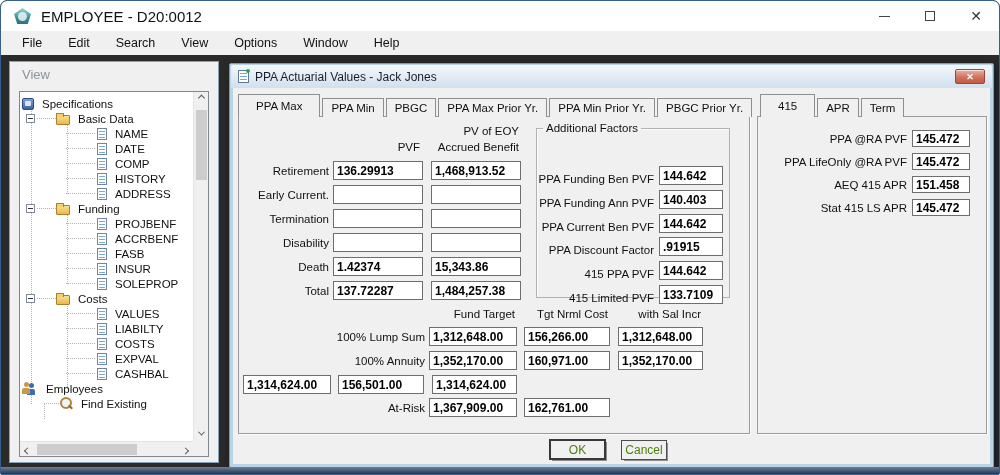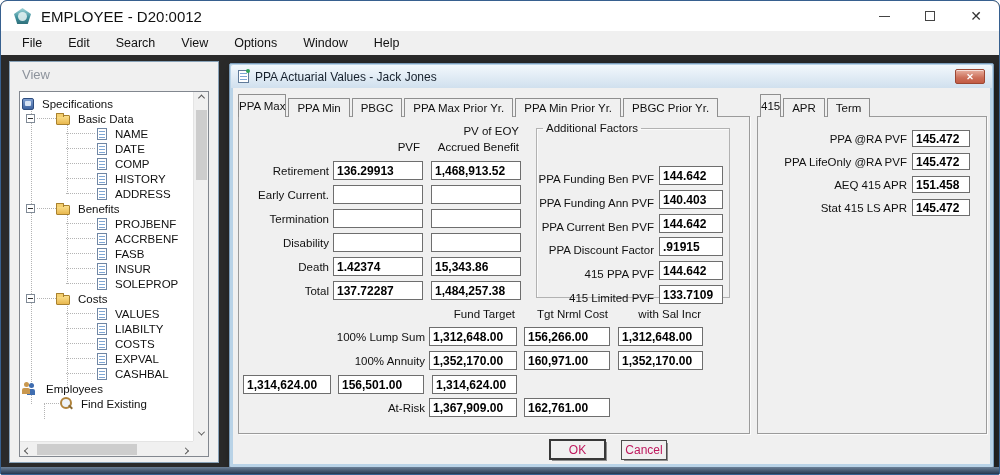--- a/index.html
+++ b/index.html
@@ -92,21 +92,21 @@
   .dlg-title{margin-left:6px;font-size:12px;color:#16202c;}
   .dlg-close{position:absolute;right:7px;top:4px;width:30px;height:15px;color:#fff;font-size:9px;
           font-weight:bold;display:flex;align-items:center;justify-content:center;
           background:linear-gradient(#e8b1a1,#cc6f59 60%,#c25b44);border:1px solid #9c4733;
           border-radius:2px;box-shadow:inset 0 1px 0 rgba(255,255,255,.6);}
   .tabstrip{position:absolute;top:30px;height:23px;display:flex;align-items:flex-end;}
   .tabs-left{left:8px;} .tabs-right{left:530px;}
   .tab{height:19px;padding:0 8px;display:flex;align-items:center;background:#f0f0f0;
        border:1px solid #8e8e8e;border-bottom:none;border-radius:1px 1px 0 0;font-size:11.5px;
        margin-right:2px;position:relative;z-index:1;}
-  .tab.active{height:23px;padding:0 0;z-index:3;}
+  .tab.active{height:23px;padding:0 17px;z-index:3;}
   .pane{position:absolute;top:52px;height:318px;background:#f0f0f0;border:1px solid #9b9b9b;
         box-shadow:1px 1px 0 rgba(255,255,255,.8);}
   .pane-left{left:8px;width:512px;}
   .pane-right{left:527px;width:230px;}
   .hdr{position:absolute;font-size:11.5px;text-align:right;}
   .pvf-h1{left:192px;width:88px;top:8px;}
   .pvf-h2a{left:94px;width:87px;top:24px;}
   .pvf-h2b{left:192px;width:88px;top:24px;}
   .pvf-row,.cost-row{position:absolute;left:4px;display:flex;align-items:center;}
   .flabel{font-size:11.5px;text-align:right;margin-right:4px;flex:none;}
@@ -121,21 +121,21 @@
          margin:0;padding:0;box-shadow:inset 1px 1px 0 rgba(255,255,255,.7);}
   .group legend{font-size:11.5px;margin-left:6px;padding:0 3px;}
   .af-row{position:absolute;left:6px;right:6px;display:flex;align-items:flex-end;justify-content:flex-end;}
   .af-row .flabel{margin-right:5px;}
   .ct-h0{left:190px;width:86px;top:191px;}
   .ct-h1{left:285px;width:84px;top:191px;}
   .ct-h2{left:379px;width:83px;top:191px;}
   .rp-row{position:absolute;left:0;width:100%;display:flex;align-items:center;justify-content:flex-end;
           padding-right:16px;}
   .rp-row .flabel{margin-right:5px;}
-  .btn{position:absolute;font-size:12px;font-family:inherit;background:#f0f0f0;color:#be185d;
+  .btn{position:absolute;font-size:12px;font-family:inherit;background:#f0f0f0;color:#4d7c0f;
        display:flex;align-items:center;justify-content:center;padding:0;}
   .btn.ok{left:319px;top:375px;width:57px;height:21px;border:2px solid #383838;
           box-shadow:2px 2px 0 -1px #8f8f8f;}
   .btn.cancel{left:391px;top:376px;width:46px;height:20px;border:1px solid #4c4c4c;
           box-shadow:2px 2px 0 -1px #8f8f8f;}
 </style>
 </head>
 <body>
 
 <div class="app">
@@ -207,21 +207,21 @@
               <span class="tsp" style="width: 46px;"></span>
               <span class="dots" style="width: 29px;"></span>
               <span class="ticon document"></span>
               <span class="tlabel">ADDRESS</span>
             </div>
             <div class="tree-row">
               <span class="tsp" style="width: 6px;"></span>
               <span class="exp"></span>
               <span class="dots" style="width: 19px;"></span>
               <span class="ticon folder"></span>
-              <span class="tlabel">Benefits</span>
+              <span class="tlabel">Funding</span>
             </div>
             <div class="tree-row">
               <span class="tsp" style="width: 46px;"></span>
               <span class="dots" style="width: 29px;"></span>
               <span class="ticon document"></span>
               <span class="tlabel">PROJBENF</span>
             </div>
             <div class="tree-row">
               <span class="tsp" style="width: 46px;"></span>
               <span class="dots" style="width: 29px;"></span>

